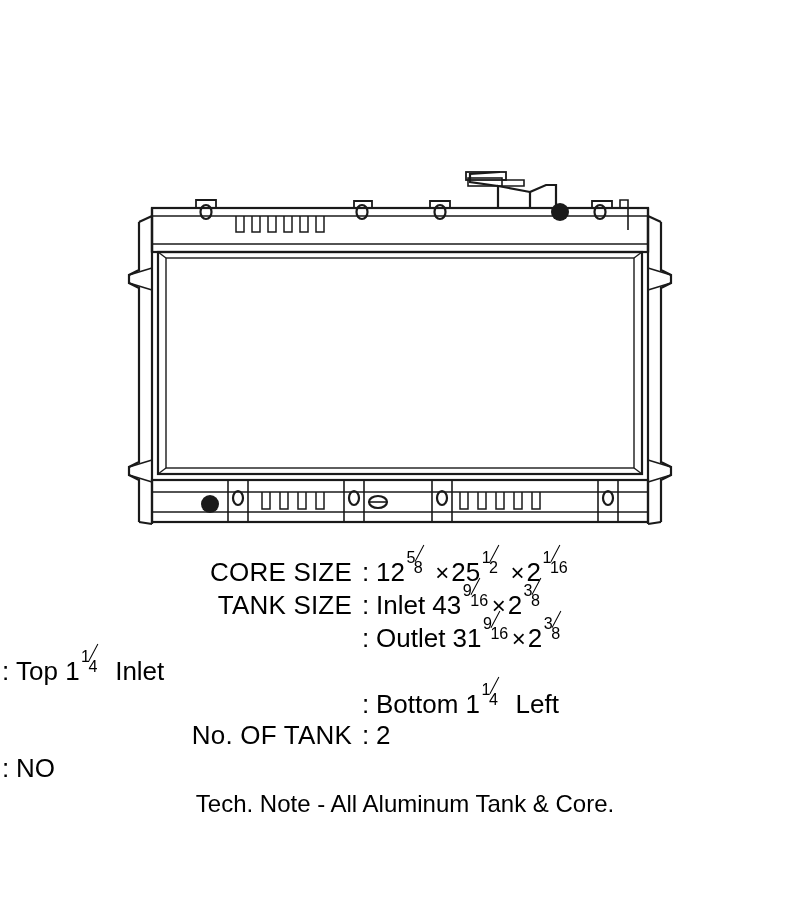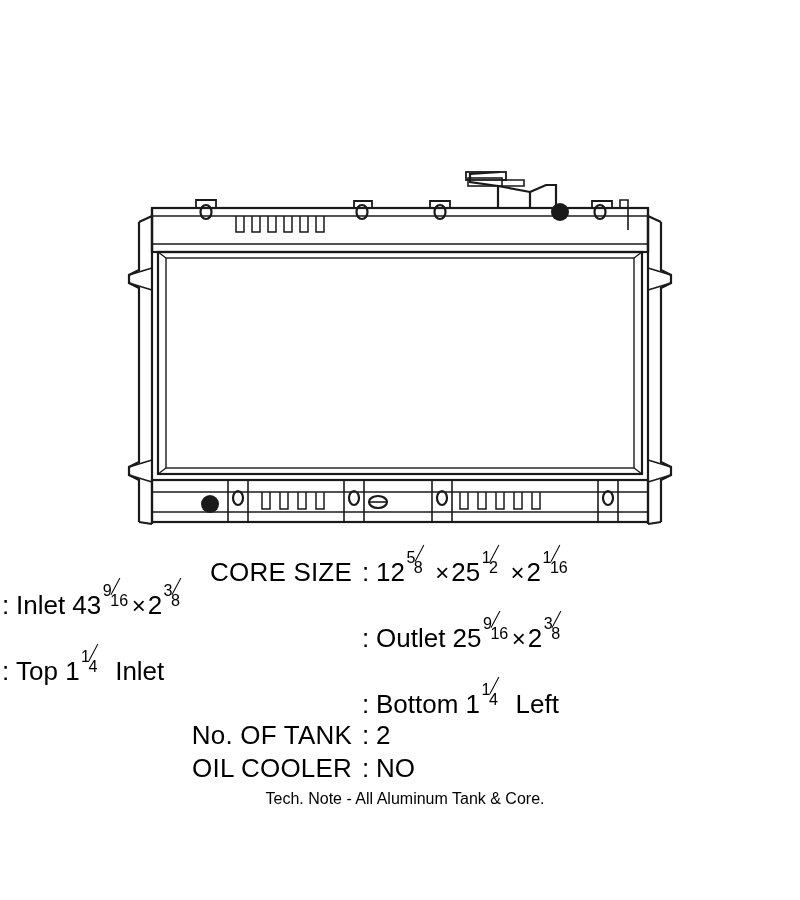--- a/index.html
+++ b/index.html
@@ -84,21 +84,21 @@
   .frac .den {
     position: absolute;
     left: 0.52em;
     top: 0.16em;
     font-size: 0.62em;
   }
 
   .note-row {
     margin-top: 4px;
     text-align: center;
-    font-size: 16px;
+    font-size: 24px;
     padding-left: 10px;
   }
 
   .times { font-size: 24px; padding: 0 2px; }
 </style>
 </head>
 <body>
 
 <div id="diagram-area">
   <svg width="800" height="545" viewBox="0 0 800 545">
@@ -211,36 +211,36 @@
   </svg>
 </div>
 
 <div id="spec-table">
   <div id="spec-rows">
       <div class="spec-row">
         <div class="spec-label">CORE SIZE</div>
         <div class="spec-value"><span class="colon">:</span><span>12</span><span class="frac"><span class="num">5</span><span class="bar"></span><span class="den">8</span></span><span class="times">×</span><span>25</span><span class="frac"><span class="num">1</span><span class="bar"></span><span class="den">2</span></span><span class="times">×</span><span>2</span><span class="frac"><span class="num">1</span><span class="bar"></span><span class="den">16</span></span></div>
       </div>
       <div class="spec-row">
+        <div class="spec-label">TANK SIZE</div>
         <div class="spec-value"><span class="colon">:</span><span>Inlet 43</span><span class="frac"><span class="num">9</span><span class="bar"></span><span class="den">16</span></span><span class="times">×</span><span>2</span><span class="frac"><span class="num">3</span><span class="bar"></span><span class="den">8</span></span></div>
       </div>
       <div class="spec-row">
         <div class="spec-label"></div>
-        <div class="spec-value"><span class="colon">:</span><span>Outlet 25</span><span class="frac"><span class="num">9</span><span class="bar"></span><span class="den">16</span></span><span class="times">×</span><span>2</span><span class="frac"><span class="num">3</span><span class="bar"></span><span class="den">8</span></span></div>
+        <div class="spec-value"><span class="colon">:</span><span>Outlet 31</span><span class="frac"><span class="num">9</span><span class="bar"></span><span class="den">16</span></span><span class="times">×</span><span>2</span><span class="frac"><span class="num">3</span><span class="bar"></span><span class="den">8</span></span></div>
       </div>
       <div class="spec-row">
         <div class="spec-value"><span class="colon">:</span><span>Top 1</span><span class="frac"><span class="num">1</span><span class="bar"></span><span class="den">4</span></span><span> Inlet</span></div>
       </div>
       <div class="spec-row">
         <div class="spec-label"></div>
         <div class="spec-value"><span class="colon">:</span><span>Bottom 1</span><span class="frac"><span class="num">1</span><span class="bar"></span><span class="den">4</span></span><span> Left</span></div>
       </div>
       <div class="spec-row">
         <div class="spec-label">No. OF TANK</div>
         <div class="spec-value"><span class="colon">:</span><span>2</span></div>
       </div>
       <div class="spec-row">
-        <div class="spec-label">OIL COOLER</div>
         <div class="spec-value"><span class="colon">:</span><span>NO</span></div>
       </div>
     </div>
   <div class="note-row">Tech. Note - All Aluminum Tank &amp; Core.</div>
 </div>
 
 </body></html>

